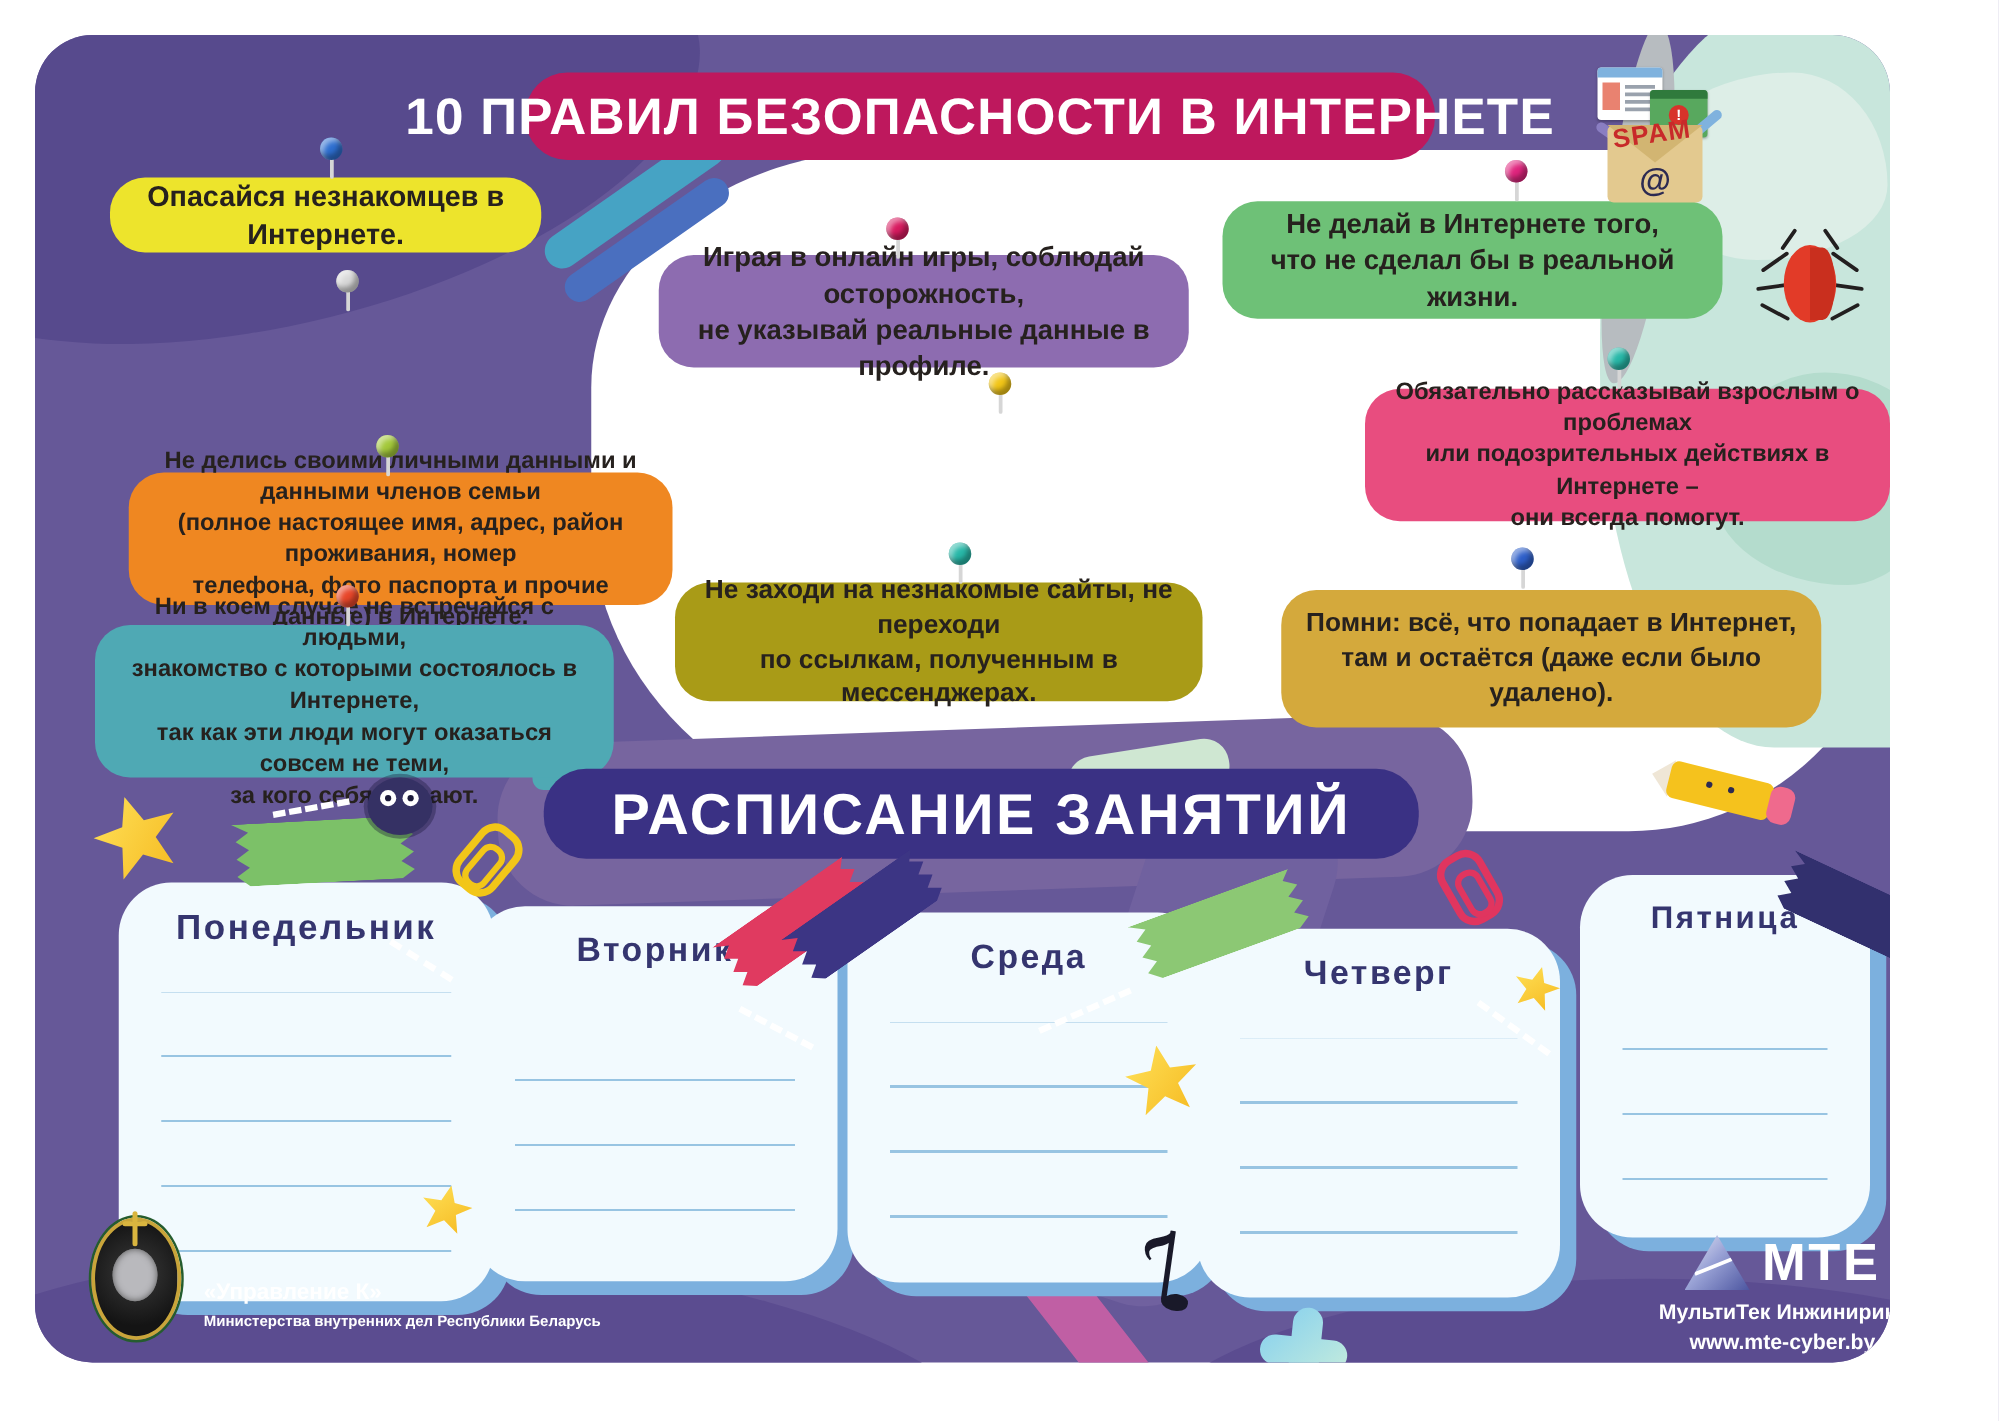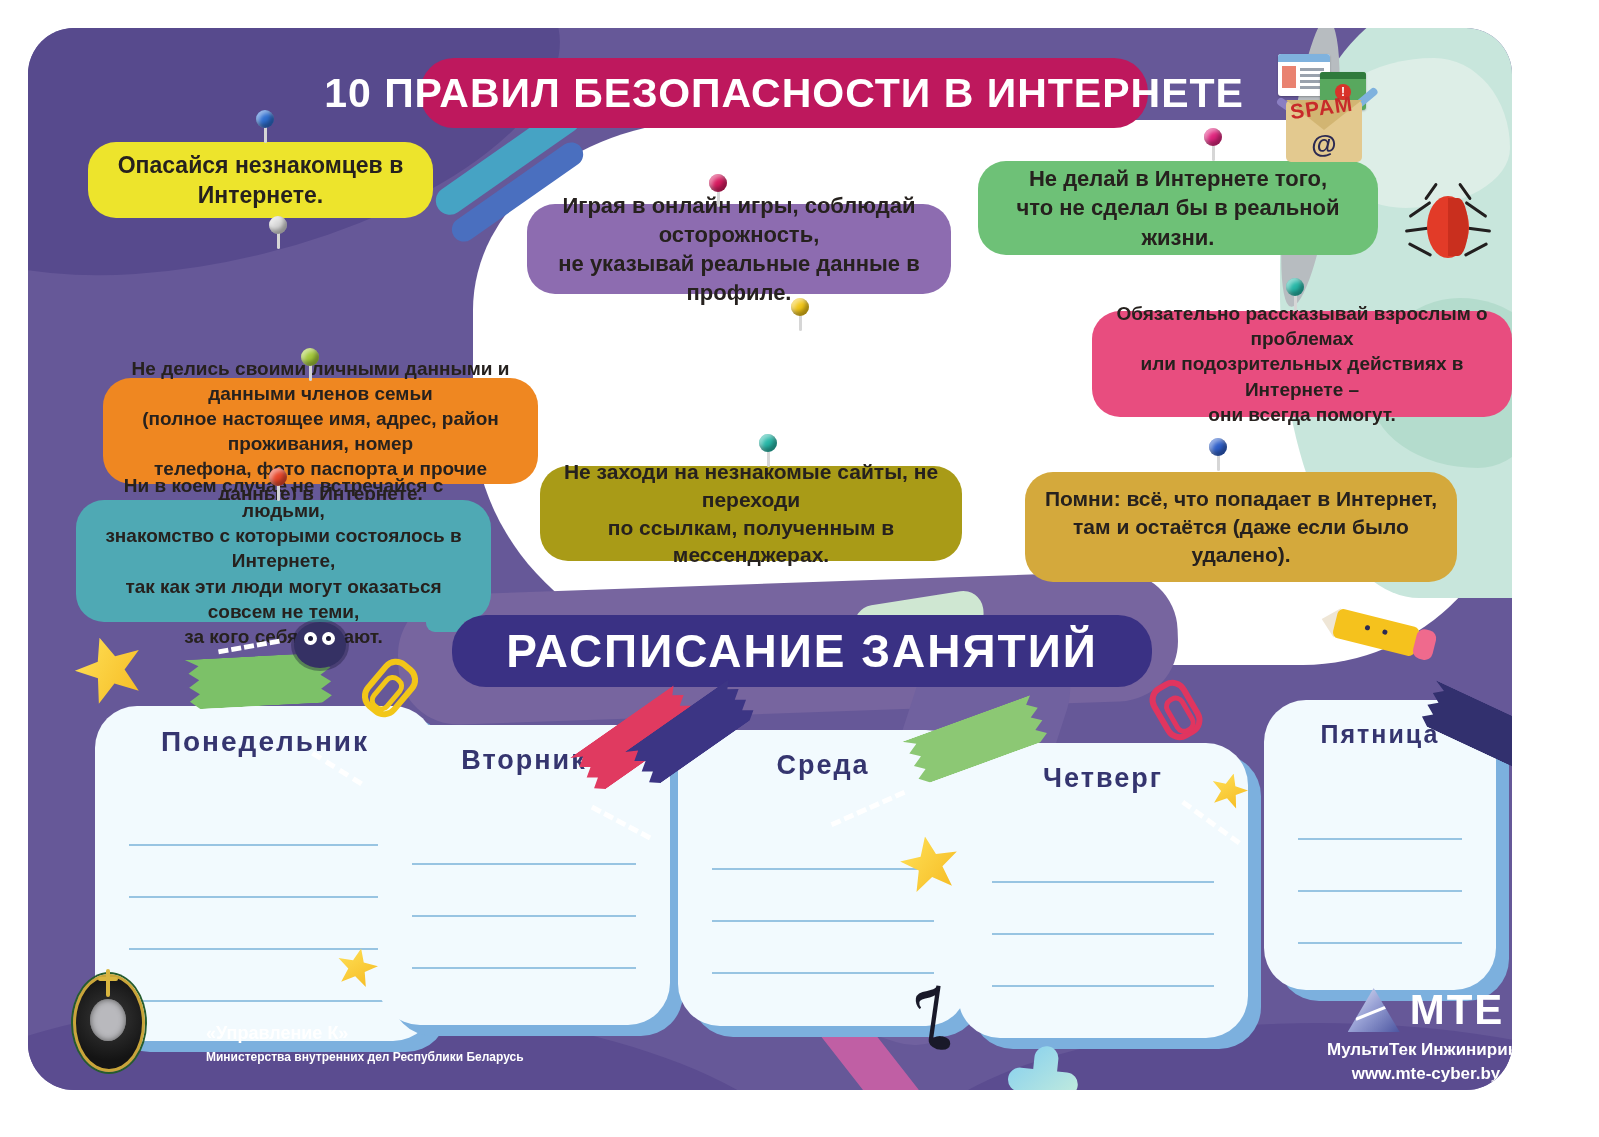--- a/index.html
+++ b/index.html
@@ -36,29 +36,29 @@
     border-radius:50%;}
   .bg-stripe{position:absolute;left:845px;top:590px;width:150px;height:430px;background:#70619f;
     transform:rotate(18deg);border-radius:60px;}
   .pink-ribbon{position:absolute;left:812px;top:940px;width:44px;height:170px;background:#c05fa4;
     border-radius:22px;transform:rotate(-38deg);z-index:4;}
 
   
   .top-banner{position:absolute;left:392px;top:30px;width:728px;height:70px;background:#be185d;
     border-radius:34px;display:flex;align-items:center;justify-content:center;z-index:5;}
   .top-banner span{color:#ffffff;font-size:41px;font-weight:800;letter-spacing:1px;white-space:nowrap;}
-  .sched-banner{position:absolute;left:424px;top:587px;width:700px;height:72px;background:#3a3184;
+  .sched-banner{position:absolute;left:407px;top:587px;width:700px;height:72px;background:#3a3184;
     border-radius:34px;display:flex;align-items:center;justify-content:center;z-index:5;}
   .sched-banner span{color:#ffffff;font-size:46px;font-weight:800;letter-spacing:2px;white-space:nowrap;}
 
   
   .rule{position:absolute;border-radius:28px;display:flex;align-items:center;justify-content:center;
     text-align:center;font-weight:700;color:#26211e;padding:6px 14px;box-sizing:border-box;
     white-space:pre-line;line-height:1.32;z-index:5;}
-  .r1{left:60px;top:114px;width:345px;height:76px;background:#EDE42C;font-size:23px;}
+  .r1{left:60px;top:114px;width:345px;height:60px;background:#EDE42C;font-size:23px;}
   .r2{left:67px;top:218px;width:415px;height:96px;background:#E85459;font-size:21px;}
   .r3{left:75px;top:350px;width:435px;height:106px;background:#EF8721;font-size:19px;}
   .r4{left:48px;top:472px;width:415px;height:122px;background:#4FA9B4;font-size:19px;}
   .r5{left:499px;top:176px;width:424px;height:90px;background:#8D6CB0;font-size:22px;}
   .r6{left:572px;top:301px;width:422px;height:98px;background:#8FC1E9;font-size:20px;}
   .r7{left:512px;top:438px;width:422px;height:95px;background:#A99B17;font-size:21px;}
   .r8{left:950px;top:133px;width:400px;height:94px;background:#6EC177;font-size:22px;}
   .r9{left:1064px;top:283px;width:420px;height:106px;background:#E84D7F;font-size:19px;}
   .r10{left:997px;top:444px;width:432px;height:110px;background:#D4A93C;font-size:21px;}
 
@@ -76,21 +76,21 @@
   .pin7{left:731px;top:406px}.pin8{left:1176px;top:100px}.pin9{left:1258px;top:250px}
   .pin10{left:1181px;top:410px}
 
   
   .day-card{position:absolute;background:#f2fafe;border-radius:42px;
     box-shadow:13px 11px 0 #7cb0de;z-index:5;}
   .day-label{position:absolute;left:0;right:0;top:20px;text-align:center;color:#35356f;
     font-weight:800;letter-spacing:2px;}
   .day-lines{position:absolute;left:34px;right:34px;top:88px;bottom:26px;
     background:repeating-linear-gradient(to bottom, rgba(0,0,0,0) 0px, rgba(0,0,0,0) 50px, #98c4e2 50px, #98c4e2 52px);}
-  .d1{left:67px;top:678px;width:300px;height:335px;padding-left:40px;}  .d1 .day-label{font-size:28px;}
+  .d1{left:67px;top:678px;width:300px;height:335px;}  .d1 .day-label{font-size:28px;}
   .d2{left:350px;top:697px;width:292px;height:300px;} .d2 .day-label{font-size:27px;}
   .d3{left:650px;top:702px;width:290px;height:296px;} .d3 .day-label{font-size:27px;}
   .d4{left:930px;top:715px;width:290px;height:295px;} .d4 .day-label{font-size:27px;}
   .d5{left:1236px;top:672px;width:232px;height:290px;}.d5 .day-label{font-size:25px;}
 
   
   .tape{position:absolute;z-index:6;
     clip-path:polygon(0% 0%,9% 14%,2% 28%,9% 42%,2% 56%,9% 70%,2% 84%,9% 100%,91% 100%,98% 86%,91% 72%,98% 58%,91% 44%,98% 30%,91% 16%,96% 0%);}
   .t1{left:158px;top:628px;width:148px;height:50px;background:#7cc168;transform:rotate(-3deg);}
   .t2{left:543px;top:688px;width:132px;height:46px;background:#e03a60;transform:rotate(-35deg);}
@@ -165,21 +165,21 @@
   .bug .shade{position:absolute;left:35px;top:20px;width:20px;height:58px;background:#c92f1e;
     border-radius:0 50% 50% 0 / 0 50% 50% 0;}
   .bug .leg{position:absolute;width:26px;height:3px;background:#221f1f;border-radius:2px;}
   .bug .lg1{left:-6px;top:30px;transform:rotate(-35deg)}.bug .lg2{left:-8px;top:50px;transform:rotate(-8deg)}
   .bug .lg3{left:-6px;top:70px;transform:rotate(28deg)}.bug .lg4{left:50px;top:30px;transform:rotate(35deg)}
   .bug .lg5{left:52px;top:50px;transform:rotate(8deg)}.bug .lg6{left:50px;top:70px;transform:rotate(-28deg)}
   .bug .an1,.bug .an2{position:absolute;width:20px;height:3px;background:#221f1f;border-radius:2px;top:12px;}
   .bug .an1{left:8px;transform:rotate(-55deg)}.bug .an2{left:42px;transform:rotate(55deg)}
 
   
-  .footer-left{position:absolute;left:45px;top:946px;z-index:7;display:flex;align-items:flex-end;gap:43px;}
+  .footer-left{position:absolute;left:45px;top:946px;z-index:7;display:flex;align-items:flex-end;}
   .emblem{position:relative;width:66px;height:92px;background:radial-gradient(circle at 50% 45%, #3a3a3a 0%, #141414 70%);
     border-radius:50%;border:3px solid #c9a53a;box-shadow:0 0 0 2px #255c2e;}
   .emblem .inner{position:absolute;left:14px;top:22px;width:36px;height:42px;background:#b9b9bd;border-radius:50%;
     box-shadow:inset 0 0 6px #555;}
   .emblem .sword{position:absolute;left:30px;top:-8px;width:4px;height:28px;background:#d9b53f;border-radius:2px;}
   .emblem .hilt{position:absolute;left:22px;top:0px;width:20px;height:4px;background:#d9b53f;border-radius:2px;}
   .footer-left .txt{margin-left:18px;color:#ffffff;font-weight:700;padding-bottom:8px;}
   .footer-left .l1{font-size:18px;margin-bottom:6px;}
   .footer-left .l2{font-size:12px;}
   .footer-right{position:absolute;left:1278px;top:958px;width:240px;text-align:center;z-index:7;color:#fff;}

